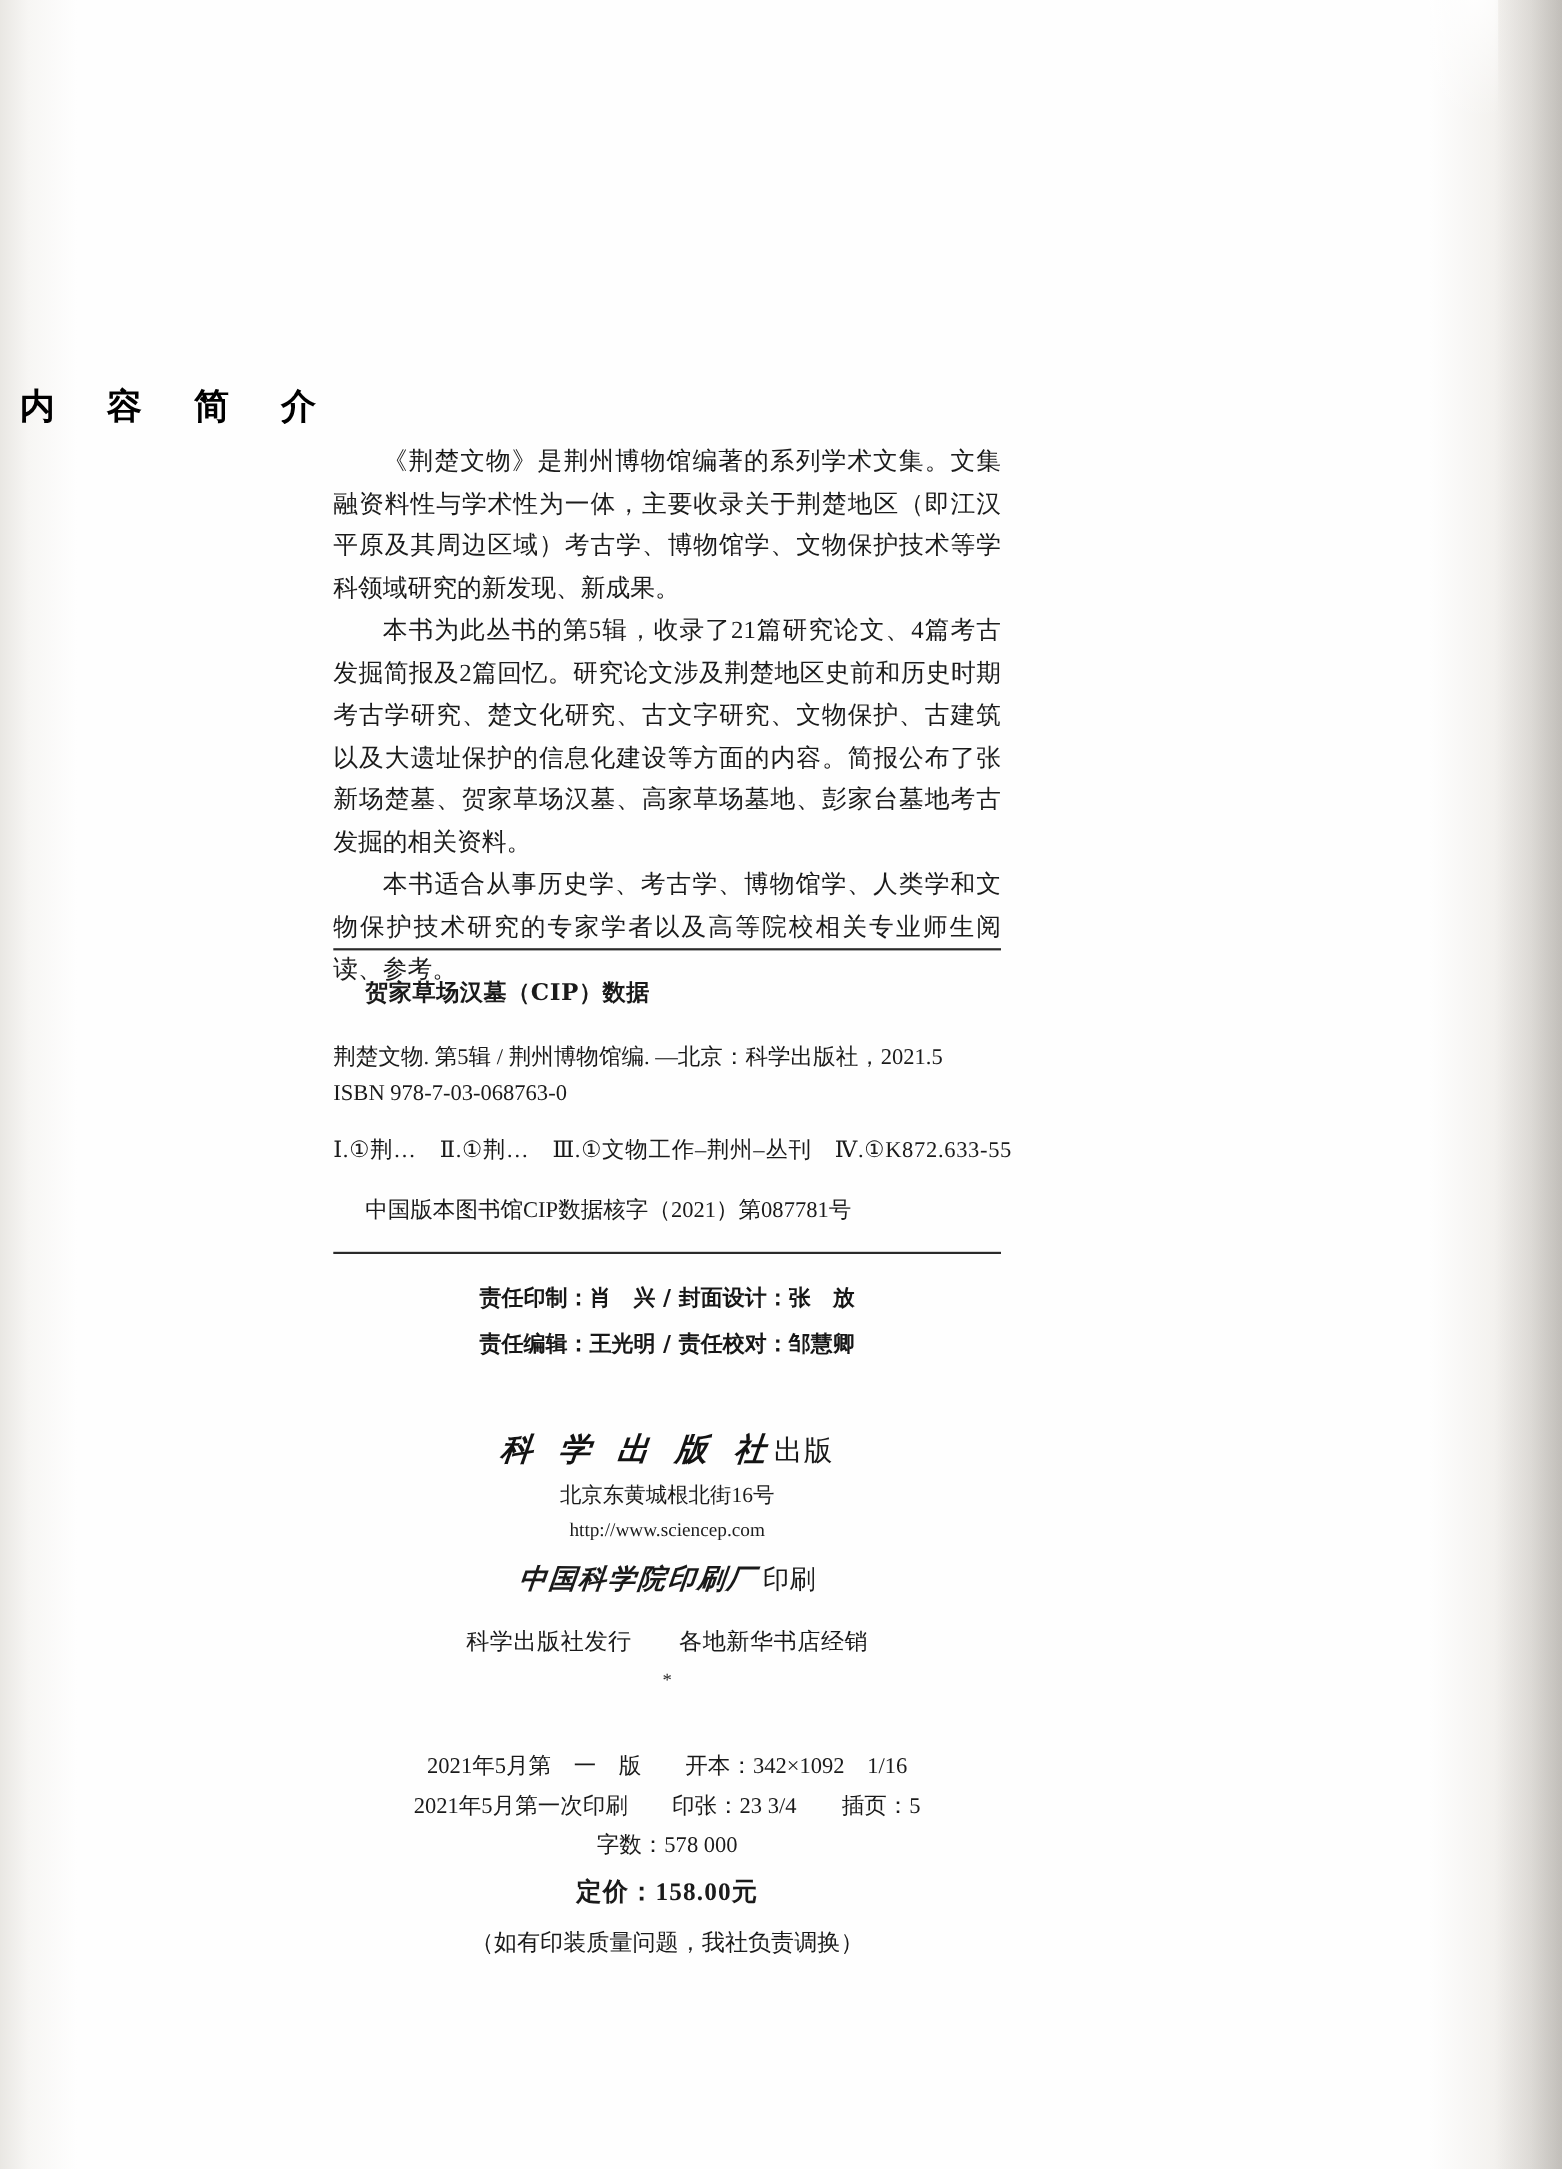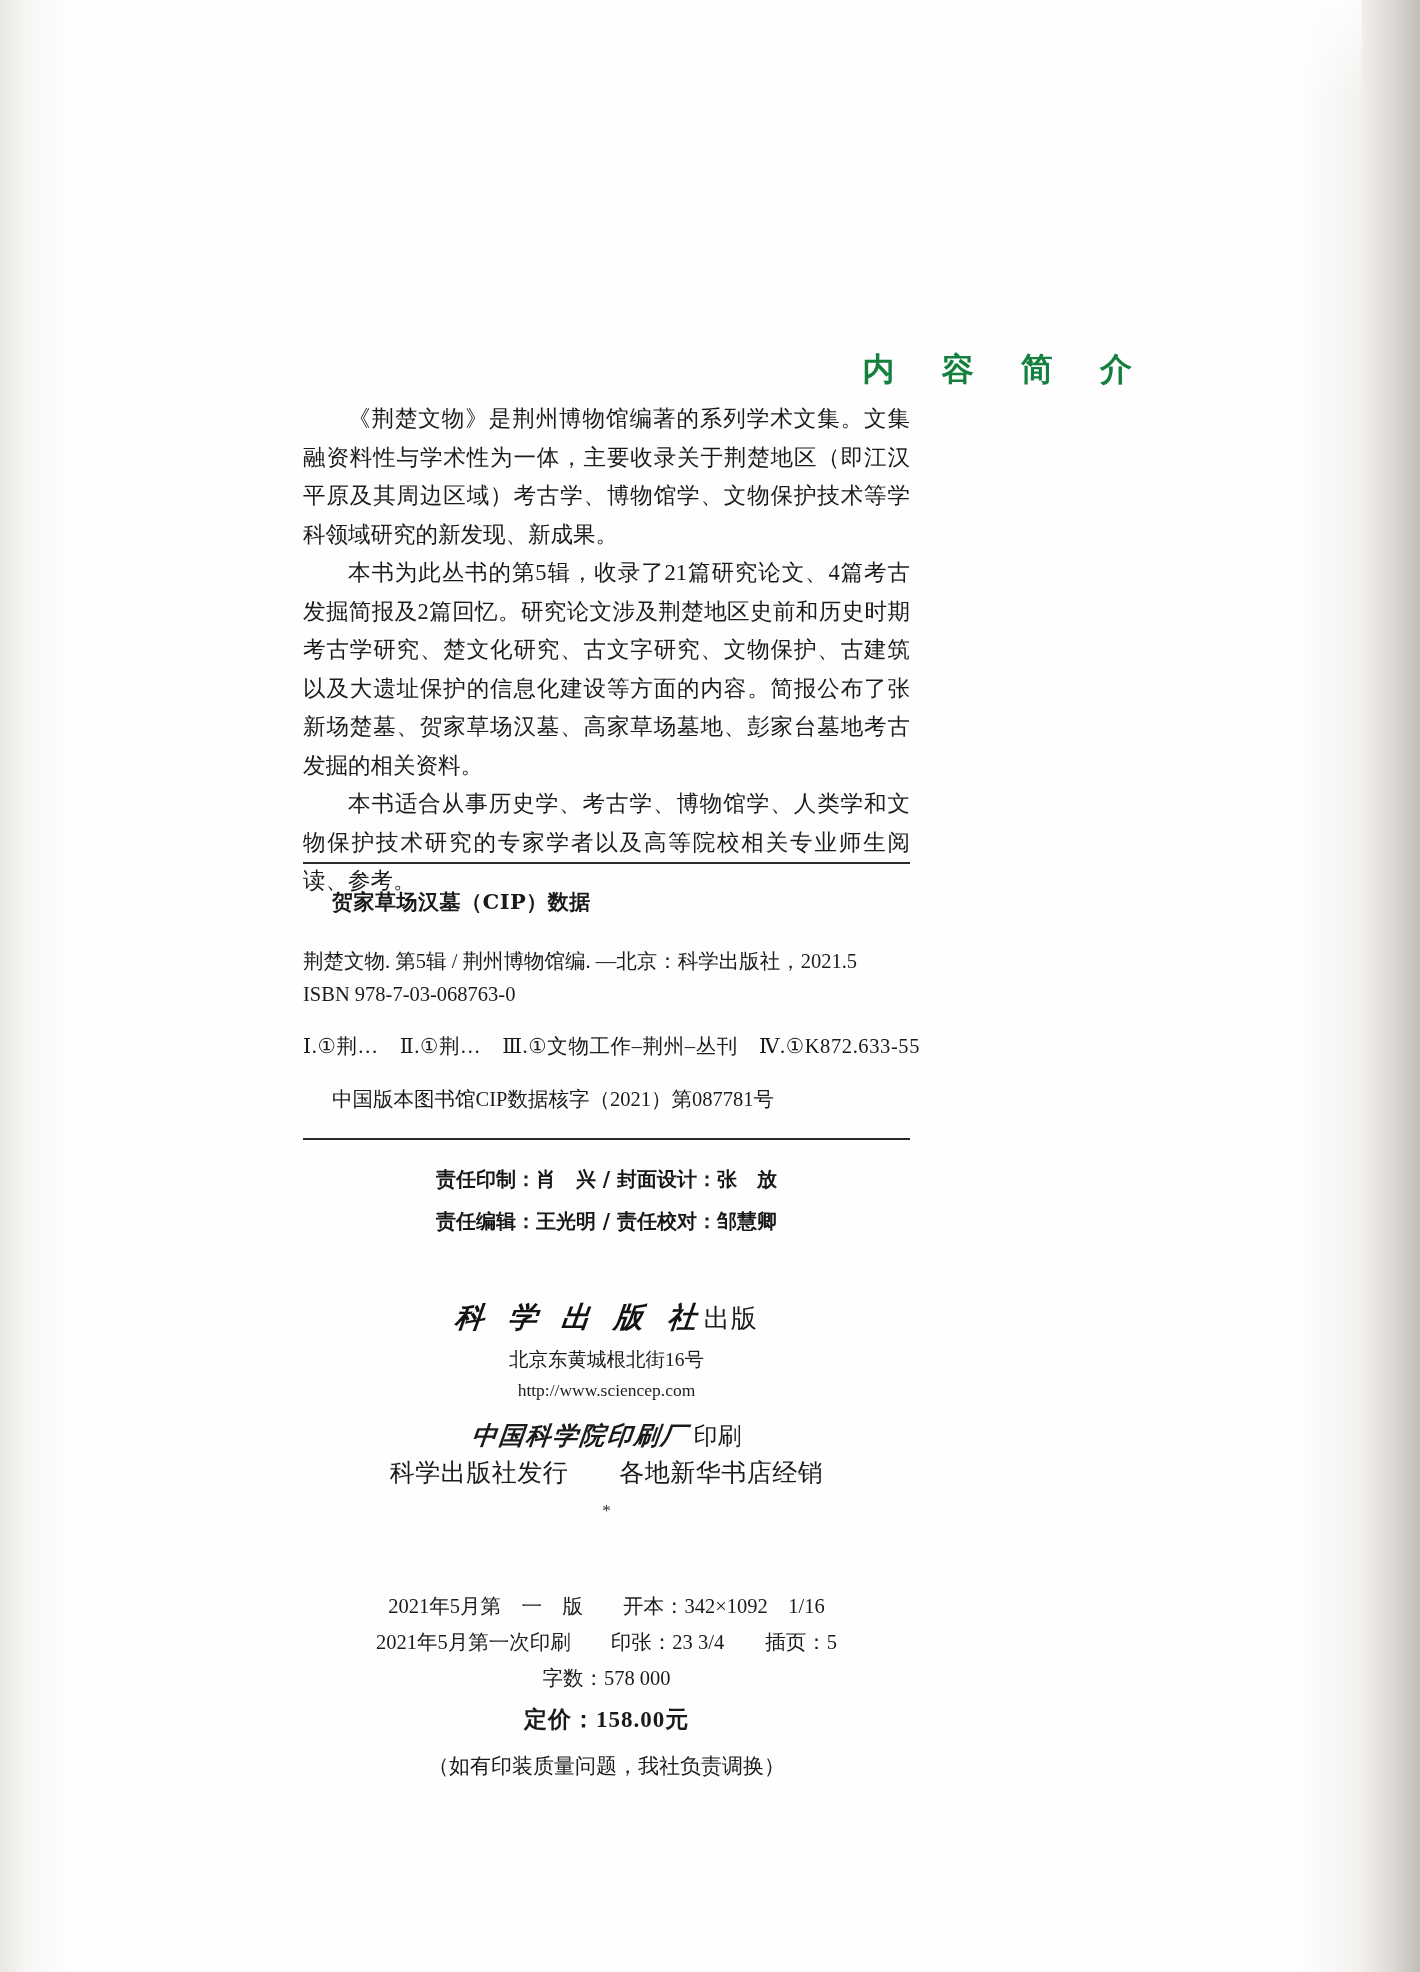--- a/index.html
+++ b/index.html
@@ -52,26 +52,26 @@
     width: 1420px;
     height: 1972px;
   }
 
   
   .section-title {
     position: absolute;
     left: 0;
     top: 348px;
     width: 1150px;
-    text-align: right;
+    text-align: left;
     font-size: 32px;
     font-weight: bold;
     letter-spacing: 18px;
     text-indent: 18px;
-    color: #15803d;
+    color: #000000;
     font-family: "DejaVu Serif", "Liberation Serif", serif;
   }
 
   
   .abstract {
     position: absolute;
     left: 303px;
     top: 400px;
     width: 607px;
     font-size: 22.5px;
@@ -172,22 +172,22 @@
   .printer-name {
     font-family: "DejaVu Serif", "Liberation Serif", serif;
     font-style: italic;
     font-weight: bold;
     font-size: 25px;
     letter-spacing: 2px;
     transform: skewX(-6deg);
     display: inline-block;
   }
   .distrib-line {
-    margin-top: 4px;
-    font-size: 25px;
+    margin-top: 26px;
+    font-size: 21px;
     letter-spacing: 0.5px;
   }
   .star {
     margin-top: 12px;
     font-size: 17px;
     color: #2a2a2a;
   }
 
   
   .imprint {

